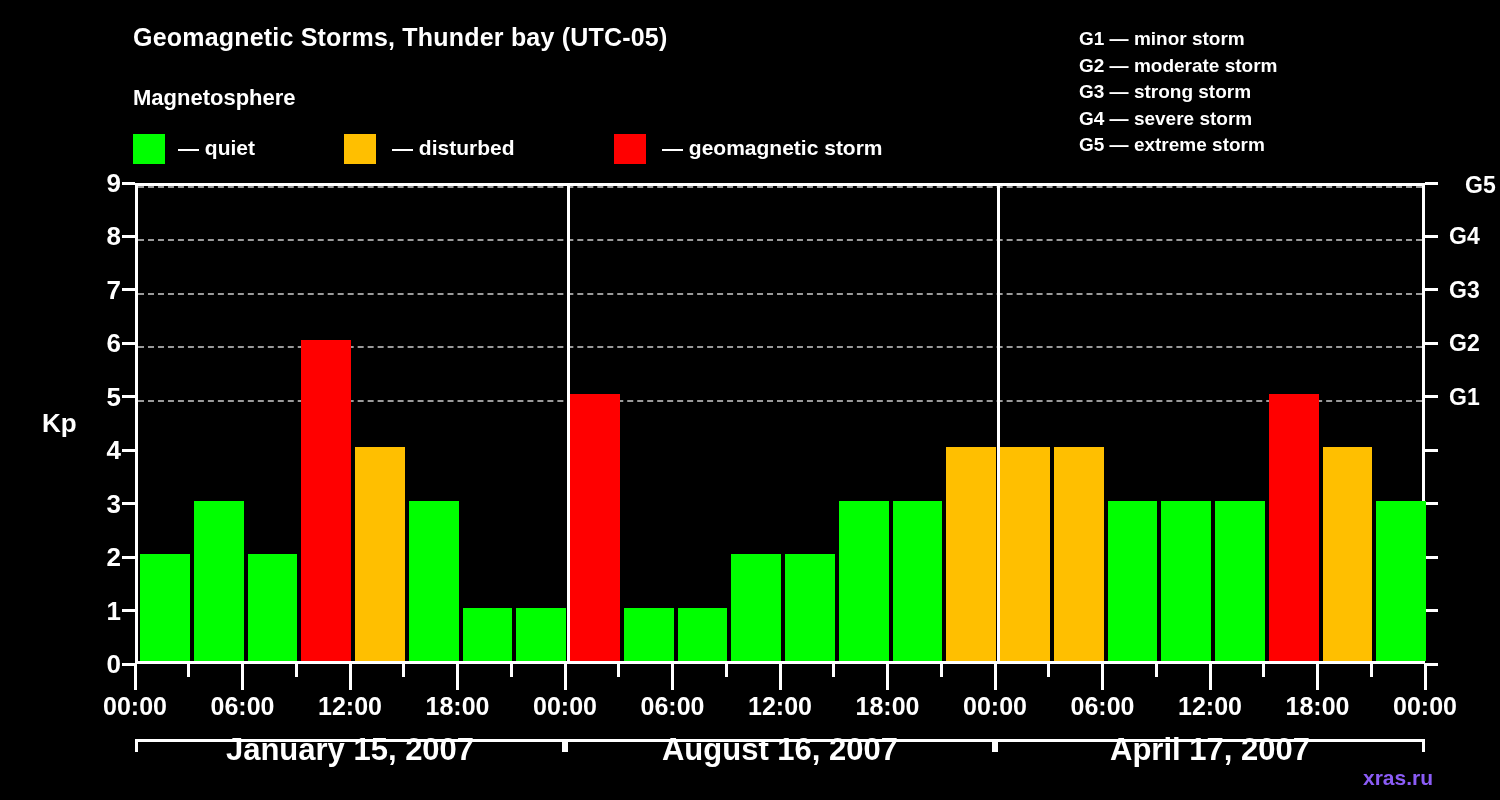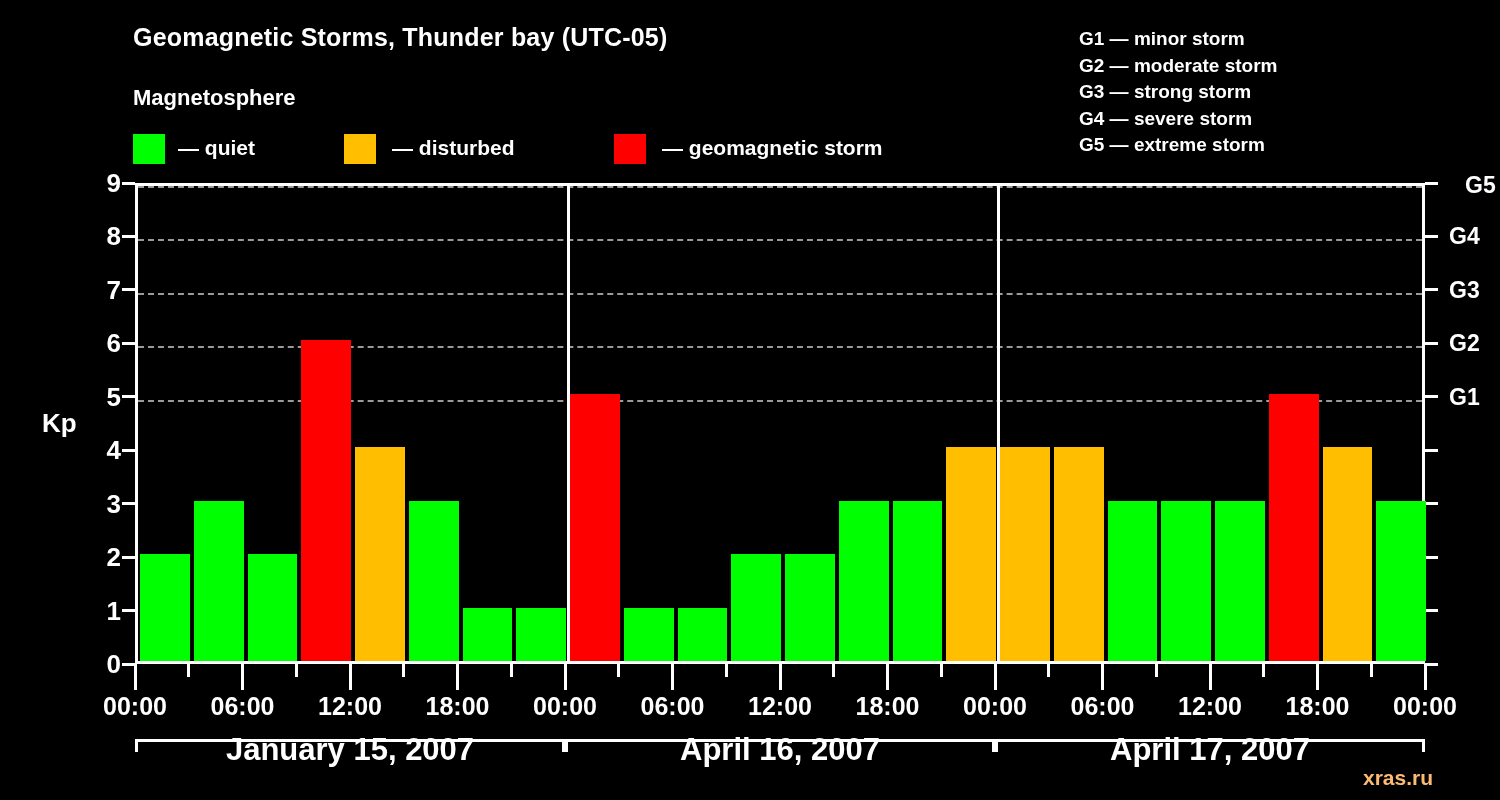--- a/index.html
+++ b/index.html
@@ -44,21 +44,21 @@
   .xtickmaj{position:absolute;top:664px;width:3px;height:26px;background:#fff;}
   .xtickmin{position:absolute;top:664px;width:3px;height:13px;background:#fff;}
   .xlab{position:absolute;top:692px;font-size:25px;font-weight:bold;transform:translateX(-50%);}
 
   
   .daybr{position:absolute;top:739px;height:13px;border:3px solid #fff;
          border-top:3px solid #fff;border-bottom:none;box-sizing:border-box;}
   .dayname{position:absolute;top:732px;font-size:31px;font-weight:bold;transform:translateX(-50%);}
 
   #watermark{position:absolute;left:1398px;top:766px;font-size:21px;
-             font-weight:bold;color:#fdba74;transform:translateX(-50%);}
+             font-weight:bold;color:#8b5cf6;transform:translateX(-50%);}
 </style>
 </head>
 <body>
 
 <div id="root">
 
   <div class="txt" id="title">Geomagnetic Storms, Thunder bay (UTC-05)</div>
   <div class="txt" id="subtitle">Magnetosphere</div>
 
   <div id="legend-row">
@@ -193,19 +193,19 @@
       <div class="xlab txt" style="left: 995px;">00:00</div>
       <div class="xlab txt" style="left: 1102.5px;">06:00</div>
       <div class="xlab txt" style="left: 1210px;">12:00</div>
       <div class="xlab txt" style="left: 1317.5px;">18:00</div>
       <div class="xlab txt" style="left: 1425px;">00:00</div>
     </div>
   <div id="daybar">
       <div class="daybr" style="left: 135px; width: 430px;"></div>
       <div class="dayname txt" style="left: 350px;">January 15, 2007</div>
       <div class="daybr" style="left: 565px; width: 430px;"></div>
-      <div class="dayname txt" style="left: 780px;">April 16, 2007</div>
+      <div class="dayname txt" style="left: 780px;">August 16, 2007</div>
       <div class="daybr" style="left: 995px; width: 430px;"></div>
       <div class="dayname txt" style="left: 1210px;">April 17, 2007</div>
     </div>
 
   <div class="txt" id="watermark">xras.ru</div>
 </div>
 
 </body></html>

